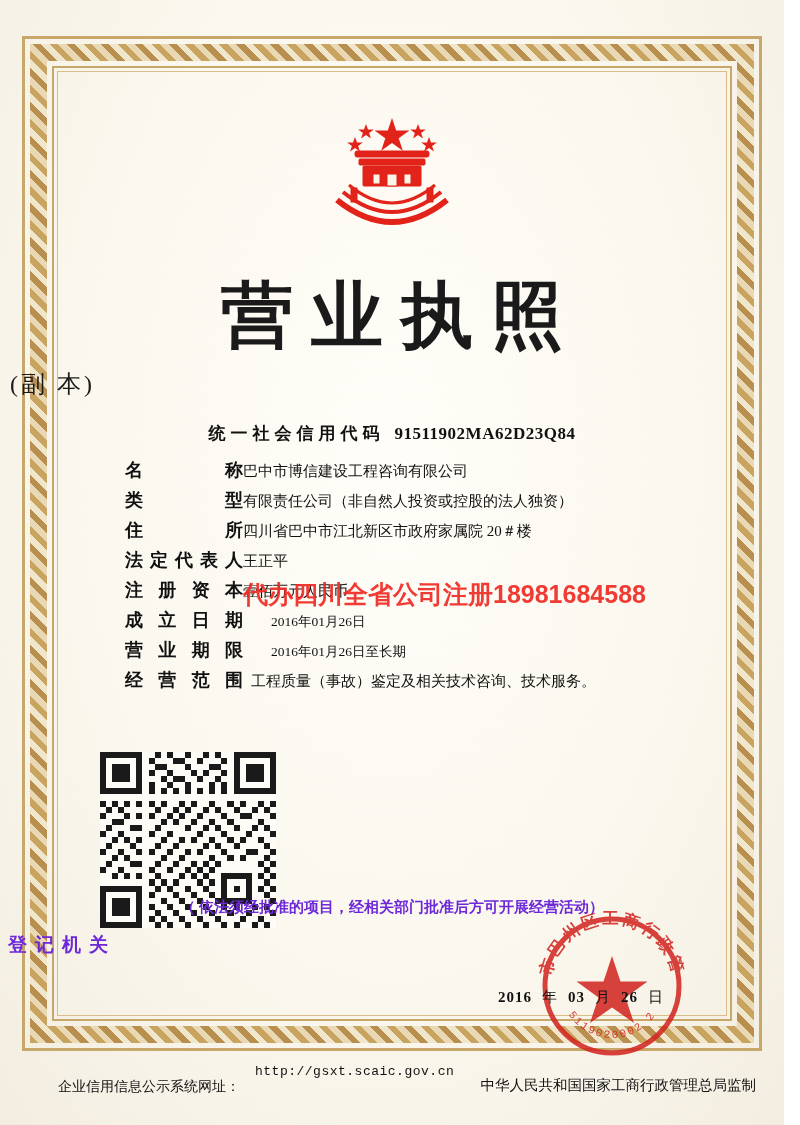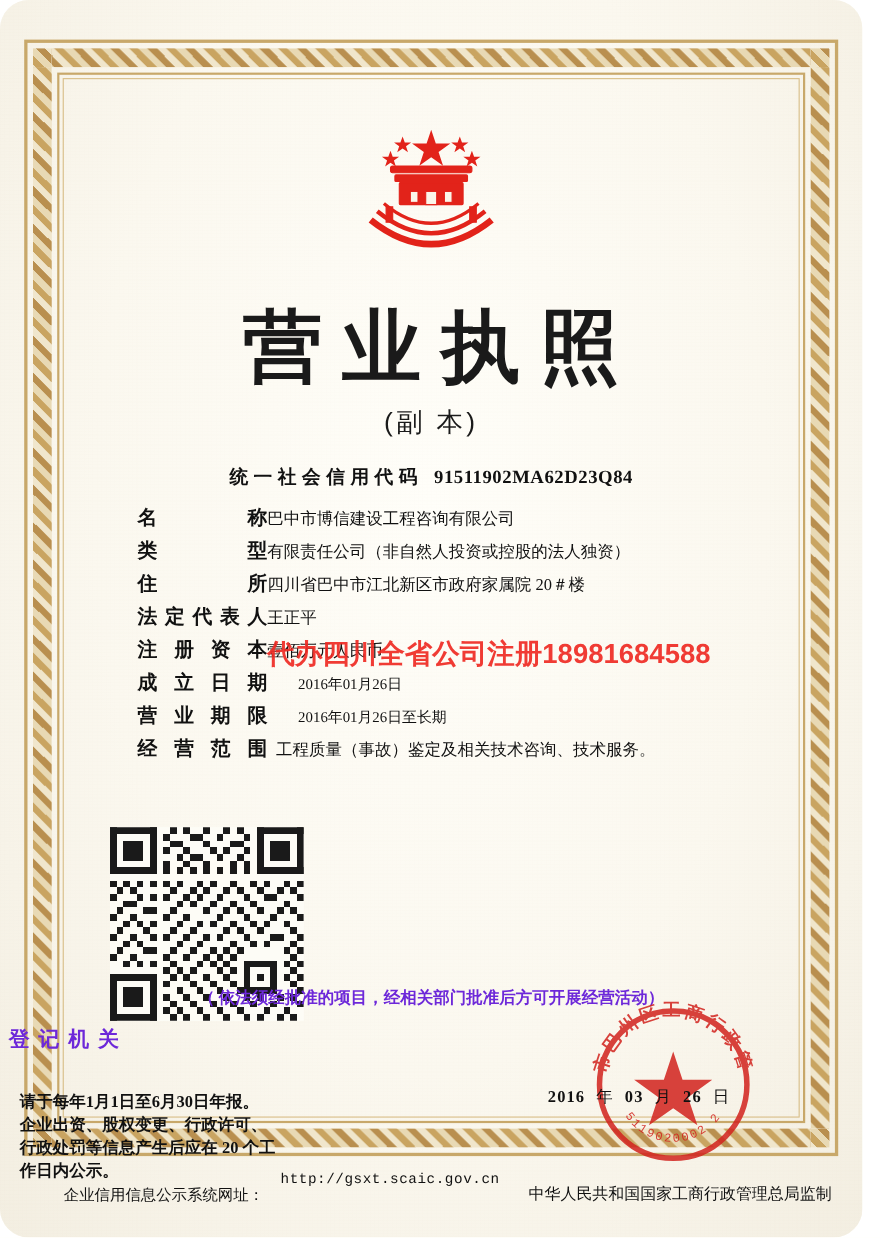--- a/index.html
+++ b/index.html
@@ -9,21 +9,20 @@
   }
   body {
     font-family: "Liberation Sans", sans-serif;
   }
   #page {
     position: relative;
     width: 784px;
     height: 1125px;
     overflow: hidden;
     background: #fdfcf6;
-    border-radius: 26px;
   }
   
   .paper-bg {
     position: absolute;
     inset: 0;
     background:
       radial-gradient(ellipse at 50% 40%, #fffef9 0%, #fbf8ef 55%, #f3eee1 100%);
   }
   .paper-noise {
     position: absolute;
@@ -96,25 +95,25 @@
     font-size: 72px;
     letter-spacing: 18px;
     text-indent: 18px;
     color: #1a1a1a;
   }
   .subtitle {
     position: absolute;
     left: 0;
     right: 0;
     top: 368px;
-    text-align: center;
-    font-family: Liberation Sans, sans-serif;
+    font-family: Liberation Serif, serif;
     font-size: 24px;
     letter-spacing: 3px;
     color: #1a1a1a;
+    padding-left: 10px;
   }
 
   
   .credit-line {
     position: absolute;
     left: 0;
     right: 0;
     top: 422px;
     text-align: center;
     font-family: "Liberation Serif", serif;
@@ -662,24 +661,18 @@
       <text font-family="'Liberation Mono', monospace" font-size="11" fill="#d2241f" letter-spacing="2">
         <textPath href="#sealArcBottom" startOffset="50%" text-anchor="middle">5119020002 2</textPath>
       </text>
     </svg>
   </div>
 
   <div class="date-line">
     <span class="num">2016</span><span class="ch">年</span><span class="num">03</span><span class="ch">月</span><span class="num">26</span><span class="ch">日</span>
   </div>
 
-  <div class="left-note">
-    <div>请于每年1月1日至6月30日年报。</div>
-    <div>企业出资、股权变更、行政许可、</div>
-    <div>行政处罚等信息产生后应在 20 个工</div>
-    <div>作日内公示。</div>
-  </div>
 
   <div class="sys-note">企业信用信息公示系统网址：</div>
   <div class="sys-url">http://gsxt.scaic.gov.cn</div>
   <div class="issuer">中华人民共和国国家工商行政管理总局监制</div>
 
 </div>
 
 </body></html>

